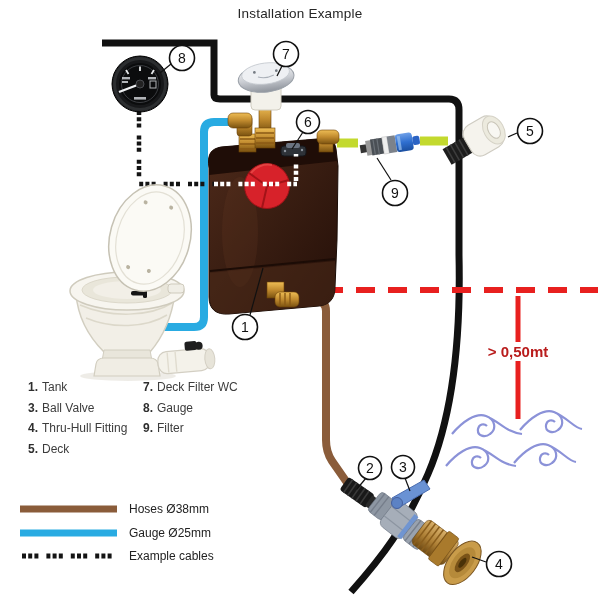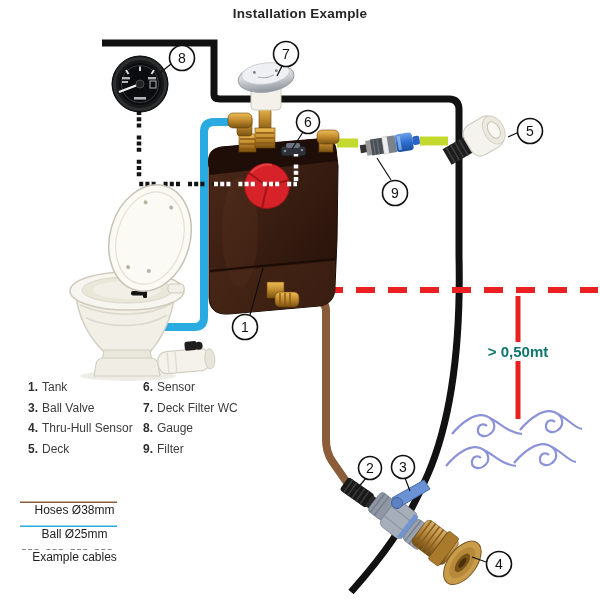--- a/index.html
+++ b/index.html
@@ -1,31 +1,31 @@
 <!DOCTYPE html>
 <html><head>
 <meta charset="utf-8">
 <style>
   html,body{margin:0;padding:0;background:#fff;}
   .stage{position:relative;width:600px;height:600px;background:#fff;overflow:hidden;
          font-family:"Liberation Sans",sans-serif;}
   .stage svg{position:absolute;left:0;top:0;}
   .title{position:absolute;left:0;top:6px;width:100%;text-align:center;
-         font-size:13.5px;font-weight:bold;color:#262626;letter-spacing:.2px;}
+         font-size:13.5px;font-weight:normal;color:#262626;letter-spacing:.2px;}
   .parts-col{position:absolute;top:377px;}
   .parts-col.c1{left:28px;}
   .parts-col.c2{left:143px;}
   .prow{height:20.5px;line-height:20.5px;font-size:12px;color:#3c3c3c;white-space:nowrap;}
   .pnum{font-weight:bold;margin-right:4px;color:#2e2e2e;}
   .hose-legend{position:absolute;left:20px;top:501px;}
-  .hrow{display:flex;align-items:center;height:16px;margin-bottom:7.5px;flex-direction:column;}
+  .hrow{display:flex;align-items:center;height:16px;margin-bottom:7.5px;}
   .hrow svg{position:static;display:block;}
   .hlabel{margin-left:12px;font-size:12px;color:#222;white-space:nowrap;}
   .dist-label{position:absolute;left:486px;top:342px;width:64px;text-align:center;
-              background:#fff;font-size:15px;font-weight:bold;color:#0f766e;padding:1px 0;}
+              background:#fff;font-size:15px;font-weight:bold;color:#b91c1c;padding:1px 0;}
 </style>
 </head>
 <body>
 
 <div class="stage">
 
   <svg width="600" height="600" viewBox="0 0 600 600">
     <defs>
       <linearGradient id="brass" x1="0" y1="0" x2="0" y2="1">
         <stop offset="0" stop-color="#eebd55"></stop>
@@ -290,42 +290,41 @@
           <text x="395" y="198" text-anchor="middle">9</text>
         </g>
     </g>
   </svg>
 
   <div class="title">Installation Example</div>
 
   <div class="parts-col c1">
     <div class="prow"><span class="pnum">1.</span><span>Tank</span></div>
     <div class="prow"><span class="pnum">3.</span><span>Ball Valve</span></div>
-    <div class="prow"><span class="pnum">4.</span><span>Thru-Hull Sensor</span></div>
+    <div class="prow"><span class="pnum">4.</span><span>Thru-Hull Fitting</span></div>
     <div class="prow"><span class="pnum">5.</span><span>Deck</span></div>
   </div>
   <div class="parts-col c2">
-    <div class="prow"><span class="pnum">6.</span><span>Sensor</span></div>
     <div class="prow"><span class="pnum">7.</span><span>Deck Filter WC</span></div>
     <div class="prow"><span class="pnum">8.</span><span>Gauge</span></div>
     <div class="prow"><span class="pnum">9.</span><span>Filter</span></div>
   </div>
 
   <div class="hose-legend">
     <div class="hrow">
       <svg width="97" height="8">
           <rect y="0.5" width="97" height="7" fill="#8a5c3a"></rect>
         </svg>
       <span class="hlabel">Hoses Ø38mm</span>
     </div>
     <div class="hrow">
       <svg width="97" height="8">
           <rect y="0.5" width="97" height="7" fill="#29abe2"></rect>
         </svg>
-      <span class="hlabel">Ball Ø25mm</span>
+      <span class="hlabel">Gauge Ø25mm</span>
     </div>
     <div class="hrow">
       <svg width="97" height="8">
           <line x1="2" y1="4" x2="95" y2="4" stroke-width="5" stroke-dasharray="4 2.2 4 2.2 4 8" stroke="#141414"></line>
         </svg>
       <span class="hlabel">Example cables</span>
     </div>
   </div>
 
   <div class="dist-label">&gt; 0,50mt</div>

